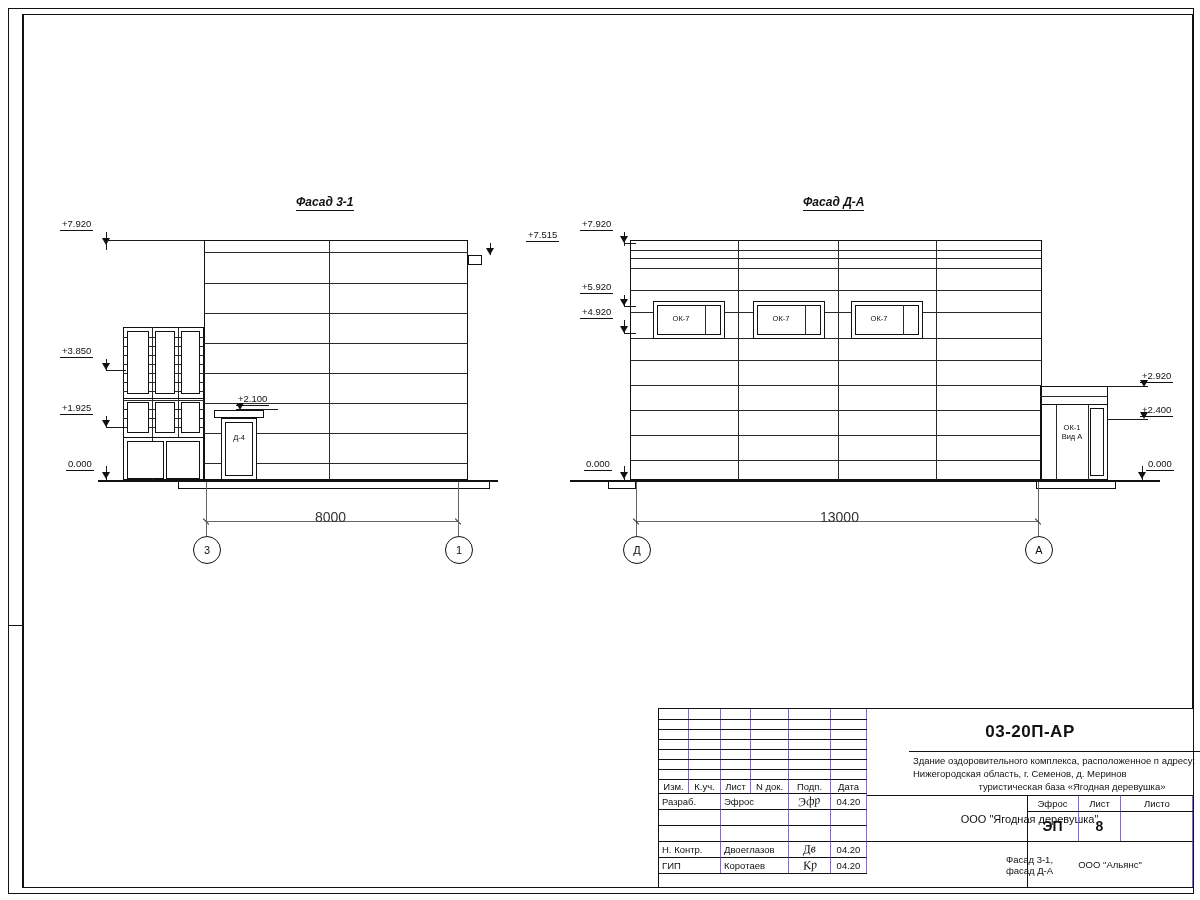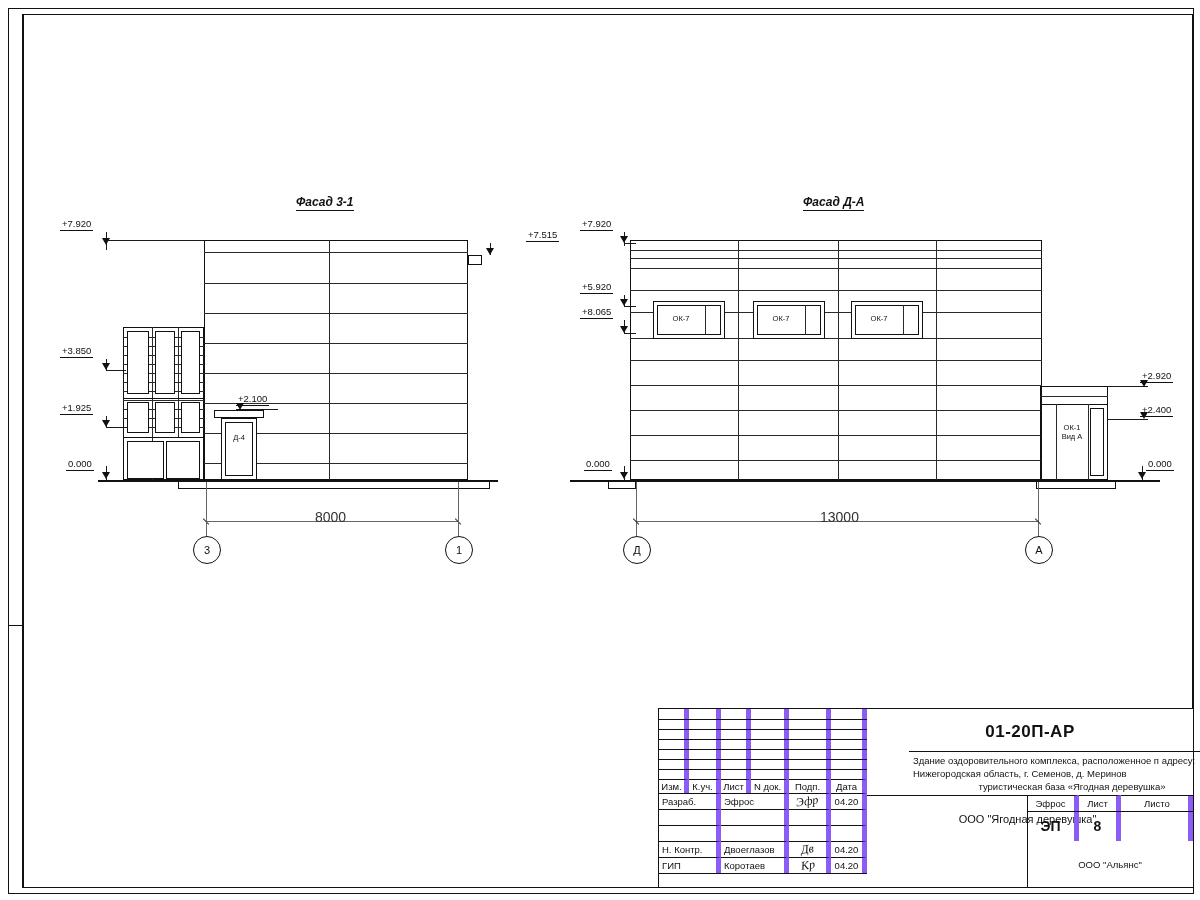--- a/index.html
+++ b/index.html
@@ -118,21 +118,21 @@
   }
   #title-block .cell {
     position: absolute;
     box-sizing: border-box;
     display: flex;
     align-items: center;
     overflow: hidden;
     white-space: nowrap;
   }
   #title-block .bt { border-top: 1px solid #111; }
-  #title-block .br { border-right: 5px solid #8b5cf6; }
+  #title-block .br { border-right: 1px solid #8b5cf6; }
   .center { justify-content: center; text-align: center; }
   .padl { padding-left: 3px; }
   .docnum {
     font-size: 17px;
     font-weight: bold;
     letter-spacing: .5px;
   }
   .objdesc {
     font-size: 9.5px;
     line-height: 1.35;
@@ -318,21 +318,21 @@
   <div class="lvl" style="left:580px; top:218px;"><span class="txt">+7.920</span></div>
   <div class="ln vl" style="left:624px; top:232px; height:14px;"></div>
   <div class="lvl-arrow" style="left:620px; top:236px;"></div>
   <div class="ln hl" style="left:624px; top:243px; width:12px;"></div>
 
   <div class="lvl" style="left:580px; top:281px;"><span class="txt">+5.920</span></div>
   <div class="ln vl" style="left:624px; top:295px; height:12px;"></div>
   <div class="lvl-arrow" style="left:620px; top:299px;"></div>
   <div class="ln hl" style="left:624px; top:306px; width:12px;"></div>
 
-  <div class="lvl" style="left:580px; top:306px;"><span class="txt">+8.065</span></div>
+  <div class="lvl" style="left:580px; top:306px;"><span class="txt">+4.920</span></div>
   <div class="ln vl" style="left:624px; top:320px; height:14px;"></div>
   <div class="lvl-arrow" style="left:620px; top:326px;"></div>
   <div class="ln hl" style="left:624px; top:333px; width:12px;"></div>
 
   <div class="lvl" style="left:1140px; top:370px;"><span class="txt">+2.920</span></div>
   <div class="ln hl" style="left:1108px; top:386px; width:40px;"></div>
   <div class="lvl-arrow" style="left:1140px; top:380px;"></div>
 
   <div class="lvl" style="left:1140px; top:404px;"><span class="txt">+2.400</span></div>
   <div class="ln hl" style="left:1108px; top:419px; width:40px;"></div>
@@ -402,39 +402,43 @@
     <div class="cell br bt center" style="left:172px; top:132px; width:36px; height:16px;">04.20</div>
 
     <div class="cell br bt padl" style="left:0; top:148px; width:62px; height:16px;">ГИП</div>
     <div class="cell br bt padl" style="left:62px; top:148px; width:68px; height:16px;">Коротаев</div>
     <div class="cell br bt center" style="left:130px; top:148px; width:42px; height:16px;">
         <span class="sig">Кр</span>
       </div>
     <div class="cell br bt center" style="left:172px; top:148px; width:36px; height:16px;">04.20</div>
     <div class="cell bt" style="left:0; top:164px; width:208px; height:0;"></div>
 
-    <div class="cell center docnum" style="left:208px; top:8px; width:326px; height:30px;">01-20П-АР</div>
+    <div class="cell center docnum" style="left:208px; top:8px; width:326px; height:30px;">03-20П-АР</div>
 
     <div class="cell bt" style="left:208px; top:42px; width:326px; height:44px; display:block;margin-left:42px;">
       <span class="objdesc">
         <span>Здание оздоровительного комплекса, расположенное п</span>
         <span>адресу: Нижегородская область, г. Семенов, д. Меринов</span>
         <span class="c">туристическая база «Ягодная деревушка»</span>
       </span>
     </div>
 
     <div class="cell bt br center" style="left:208px; top:86px; width:326px; height:46px; font-size:11px;">ООО "Ягодная деревушка"</div>
 
     <div class="cell bt br center" style="left:368px; top:86px; width:52px; height:16px;">Эфрос</div>
     <div class="cell bt br center" style="left:420px; top:86px; width:42px; height:16px;">Лист</div>
     <div class="cell bt center" style="left:462px; top:86px; width:72px; height:16px;">Листо</div>
     <div class="cell br center" style="left:368px; top:102px; width:52px; height:30px; font-size:14px; font-weight:bold;">ЭП</div>
     <div class="cell br center" style="left:420px; top:102px; width:42px; height:30px; font-size:14px; font-weight:bold;">8</div>
     <div class="cell center" style="left:462px; top:102px; width:72px; height:30px;"></div>
     <div class="cell bt" style="left:368px; top:102px; width:166px; height:0;"></div>
     <div class="cell br" style="left:368px; top:86px; width:0; height:46px; border-right:1px solid #111;"></div>
 
+    <div class="cell bt br center" style="left:208px; top:132px; width:326px; height:46px; flex-direction:column;">
+      <span>Фасад 3-1,</span>
+      <span>фасад Д-А</span>
+    </div>
     <div class="cell center" style="left:368px; top:132px; width:166px; height:46px;">ООО "Альянс"</div>
     <div class="cell" style="left:368px; top:132px; width:0; height:46px; border-right:1px solid #111;"></div>
 
   </div>
 
 </div>
 
 </body></html>

